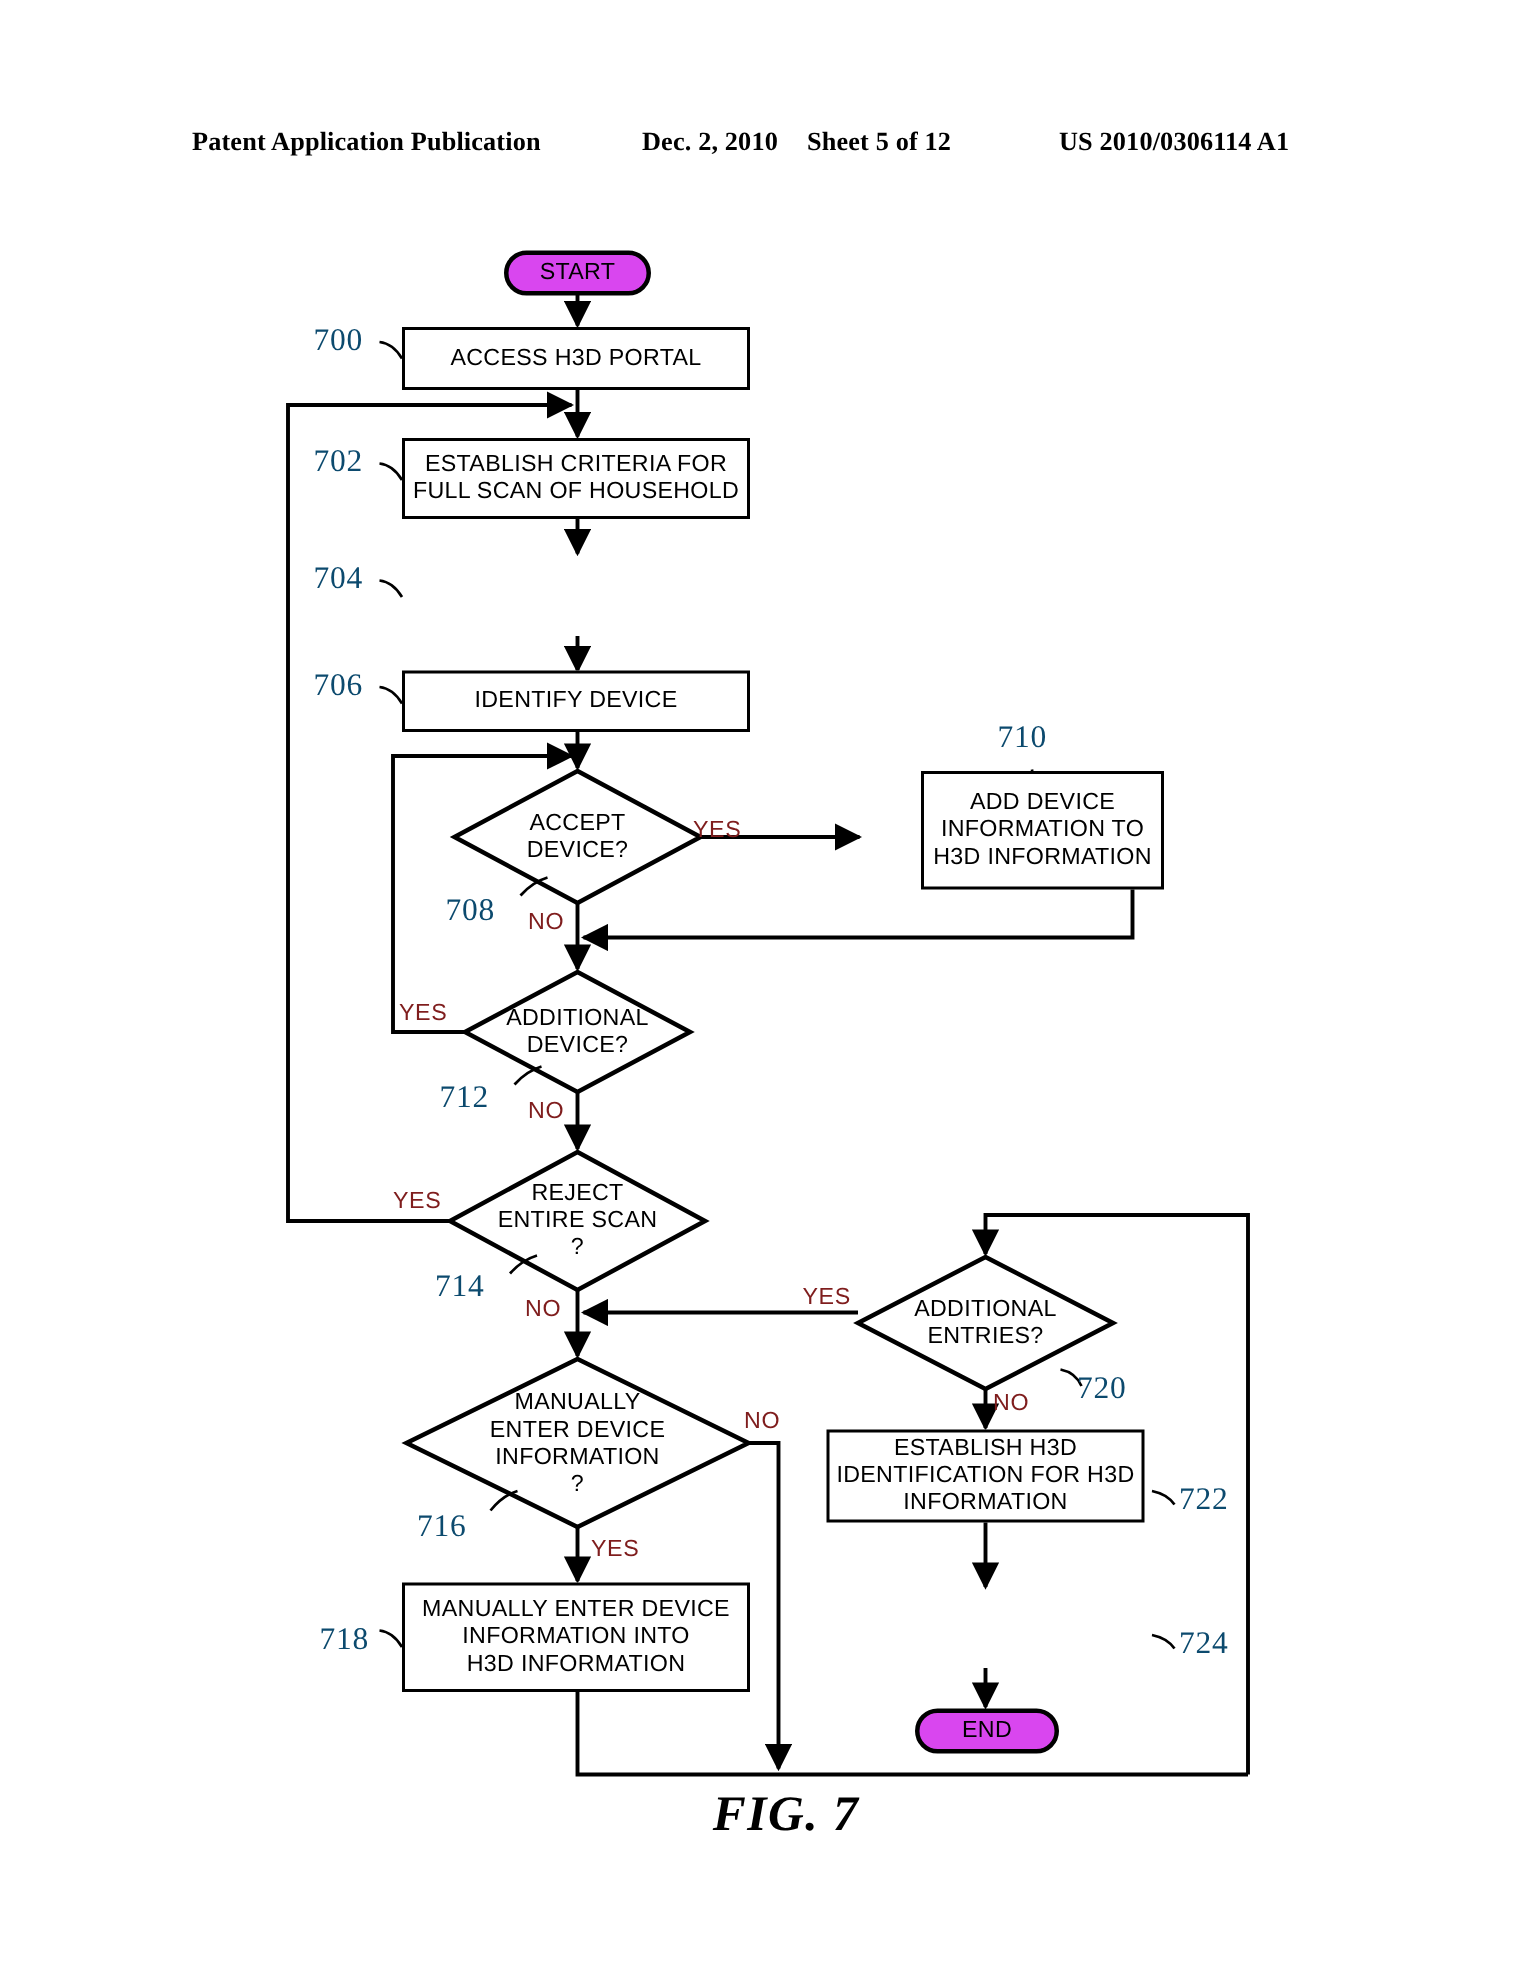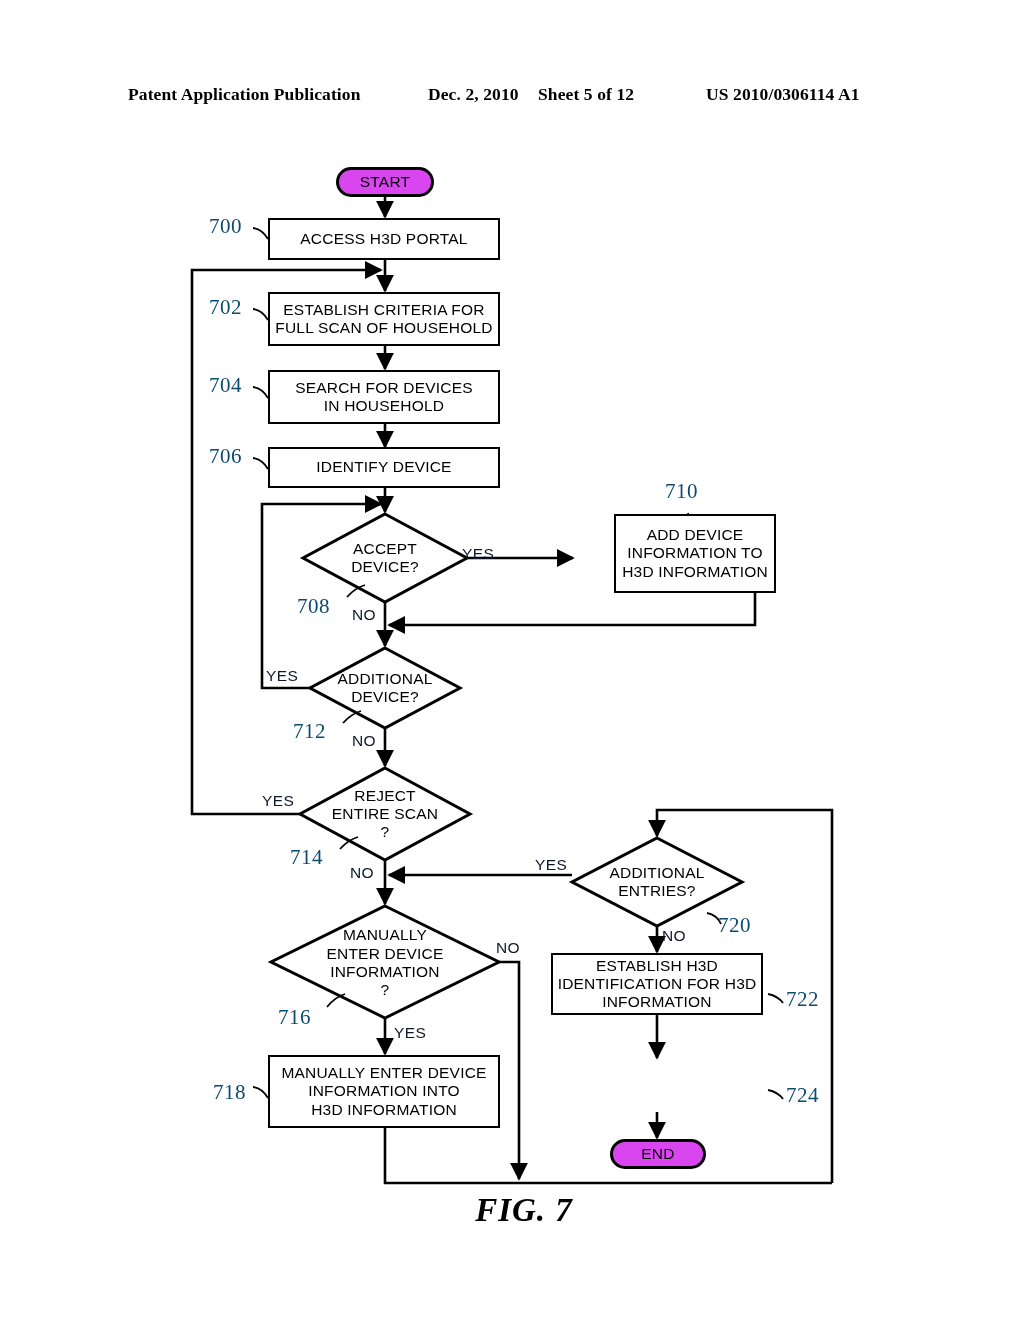--- a/index.html
+++ b/index.html
@@ -97,21 +97,21 @@
     color: #0c4a6e;
     white-space: nowrap;
   }
 
   
   .elabel {
     position: absolute;
     font-family: "Liberation Sans", sans-serif;
     font-size: 15.5px;
     letter-spacing: 0.4px;
-    color: #0f172a;
+    color: #7f1d1d;
     white-space: nowrap;
   }
 
   
   #fig-caption {
     position: absolute;
     left: 12px;
     top: 1192px;
     width: 1024px;
     text-align: center;
@@ -219,24 +219,20 @@
     <span class="txt">ACCESS H3D PORTAL</span>
   </div>
   <div class="refnum" style="left:209px; top:214px;">700</div>
 
   <div class="node proc" style="left:268px; top:292px; width:232px; height:54px;">
     <span class="txt">ESTABLISH CRITERIA FOR
 FULL SCAN OF HOUSEHOLD</span>
   </div>
   <div class="refnum" style="left:209px; top:295px;">702</div>
 
-  <div class="node proc" style="left:268px; top:370px; width:232px; height:54px;">
-    <span class="txt">SEARCH FOR DEVICES
-IN HOUSEHOLD</span>
-  </div>
   <div class="refnum" style="left:209px; top:373px;">704</div>
 
   <div class="node proc" style="left:268px; top:447px; width:232px; height:41px;">
     <span class="txt">IDENTIFY DEVICE</span>
   </div>
   <div class="refnum" style="left:209px; top:444px;">706</div>
 
   <div class="node dec" style="left:319px; top:534px; width:132px; height:48px;">
     <span class="txt">ACCEPT
 DEVICE?</span>

